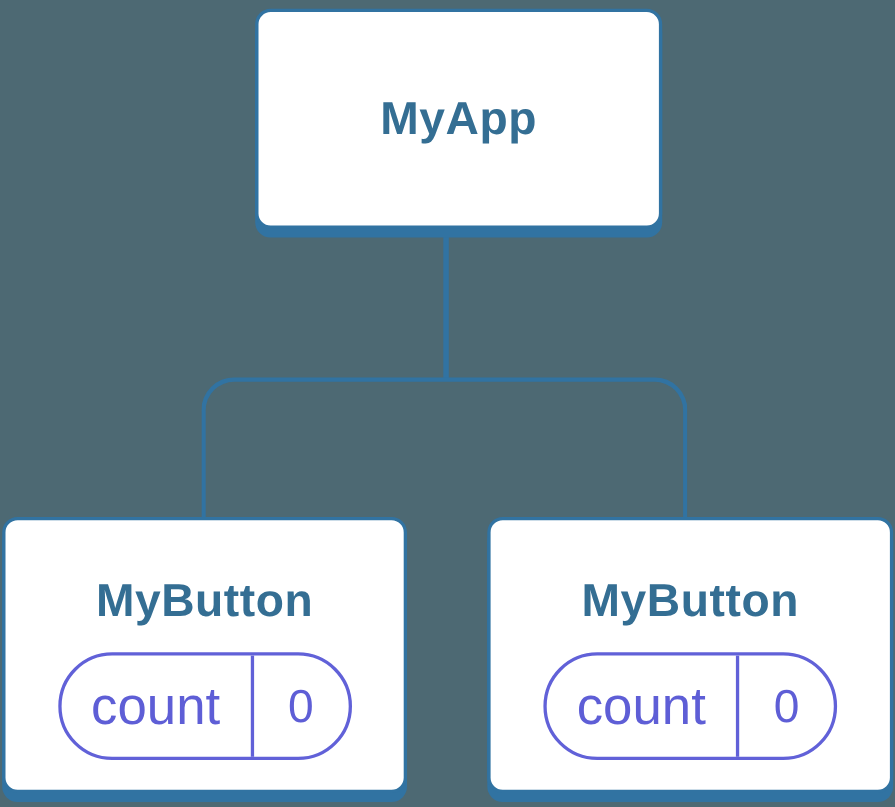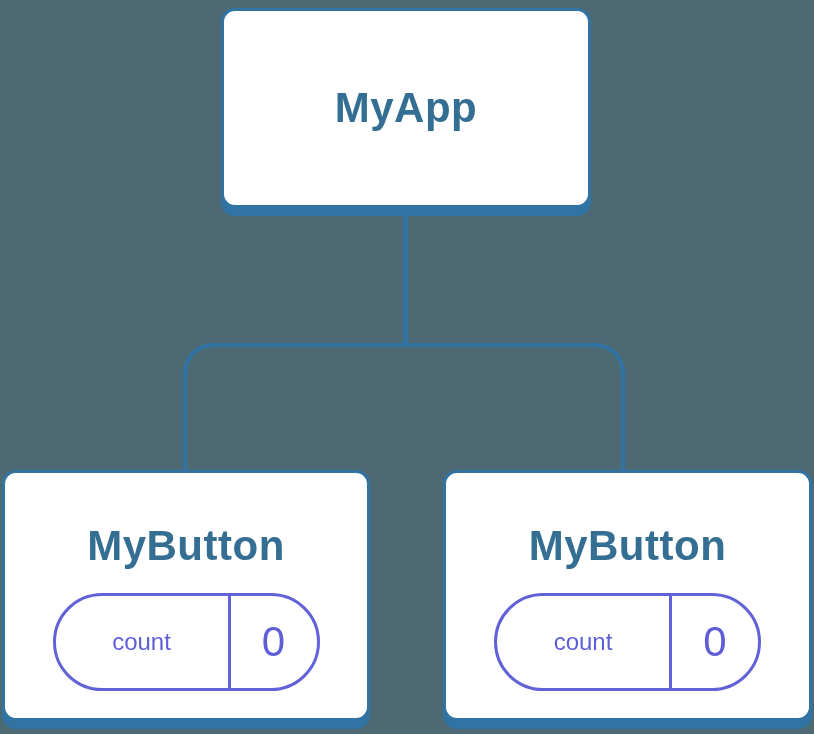--- a/index.html
+++ b/index.html
@@ -32,21 +32,21 @@
     justify-content: center;
   }
   .node-title {
     color: #346E93;
     font-size: 42px;
     font-weight: 600;
     letter-spacing: 0.5px;
     line-height: 1;
   }
   #root-node {
-    left: 221px;
+    left: 232px;
     top: 8px;
     width: 370px;
     height: 200px;
   }
   #child-node-0 {
     left: 2px;
     top: 470px;
     width: 368px;
     height: 251px;
     justify-content: flex-start;
@@ -92,21 +92,21 @@
     display: flex;
     align-items: stretch;
     background: #FFFFFF;
   }
   .pill-key {
     width: 172px;
     display: flex;
     align-items: center;
     justify-content: center;
     color: #5E5ED6;
-    font-size: 24px;
+    font-size: 48px;
     border-right: 3px solid #6161D8;
   }
   .pill-value {
     flex: 1;
     display: flex;
     align-items: center;
     justify-content: center;
     color: #5E5ED6;
     font-size: 42px;
   }

